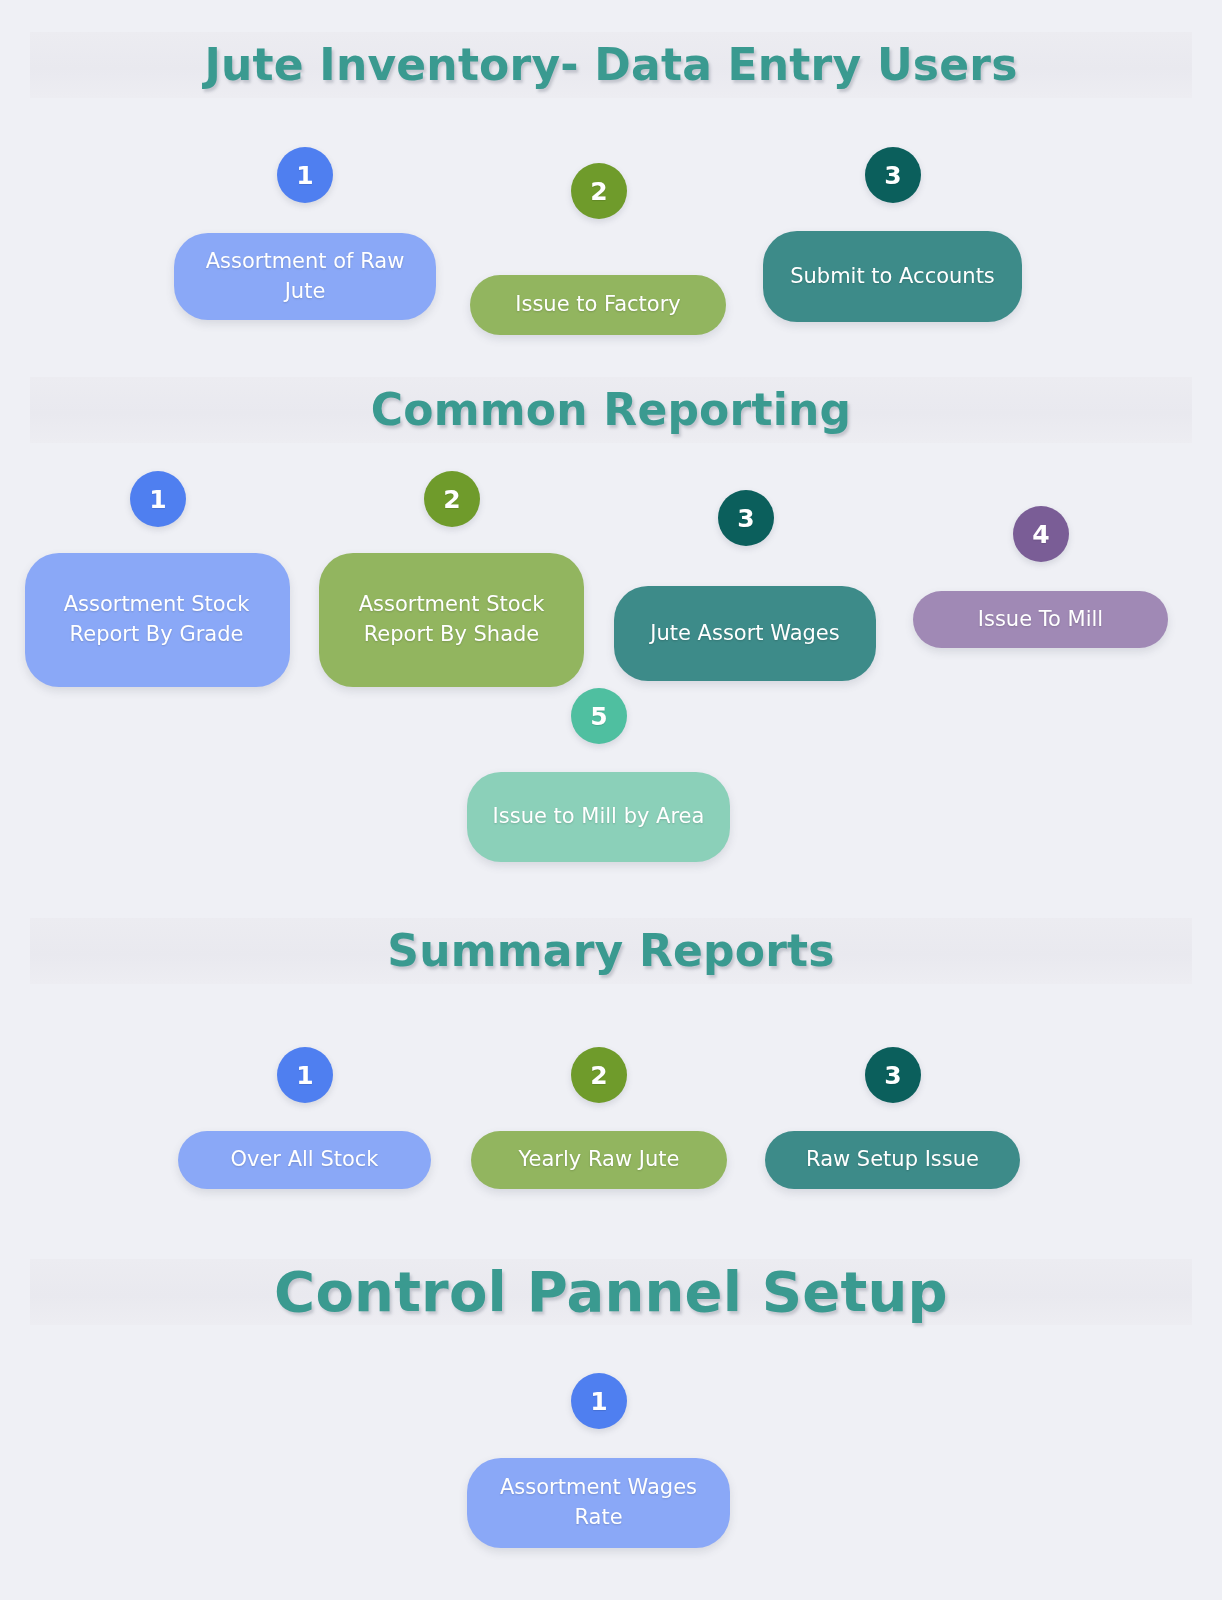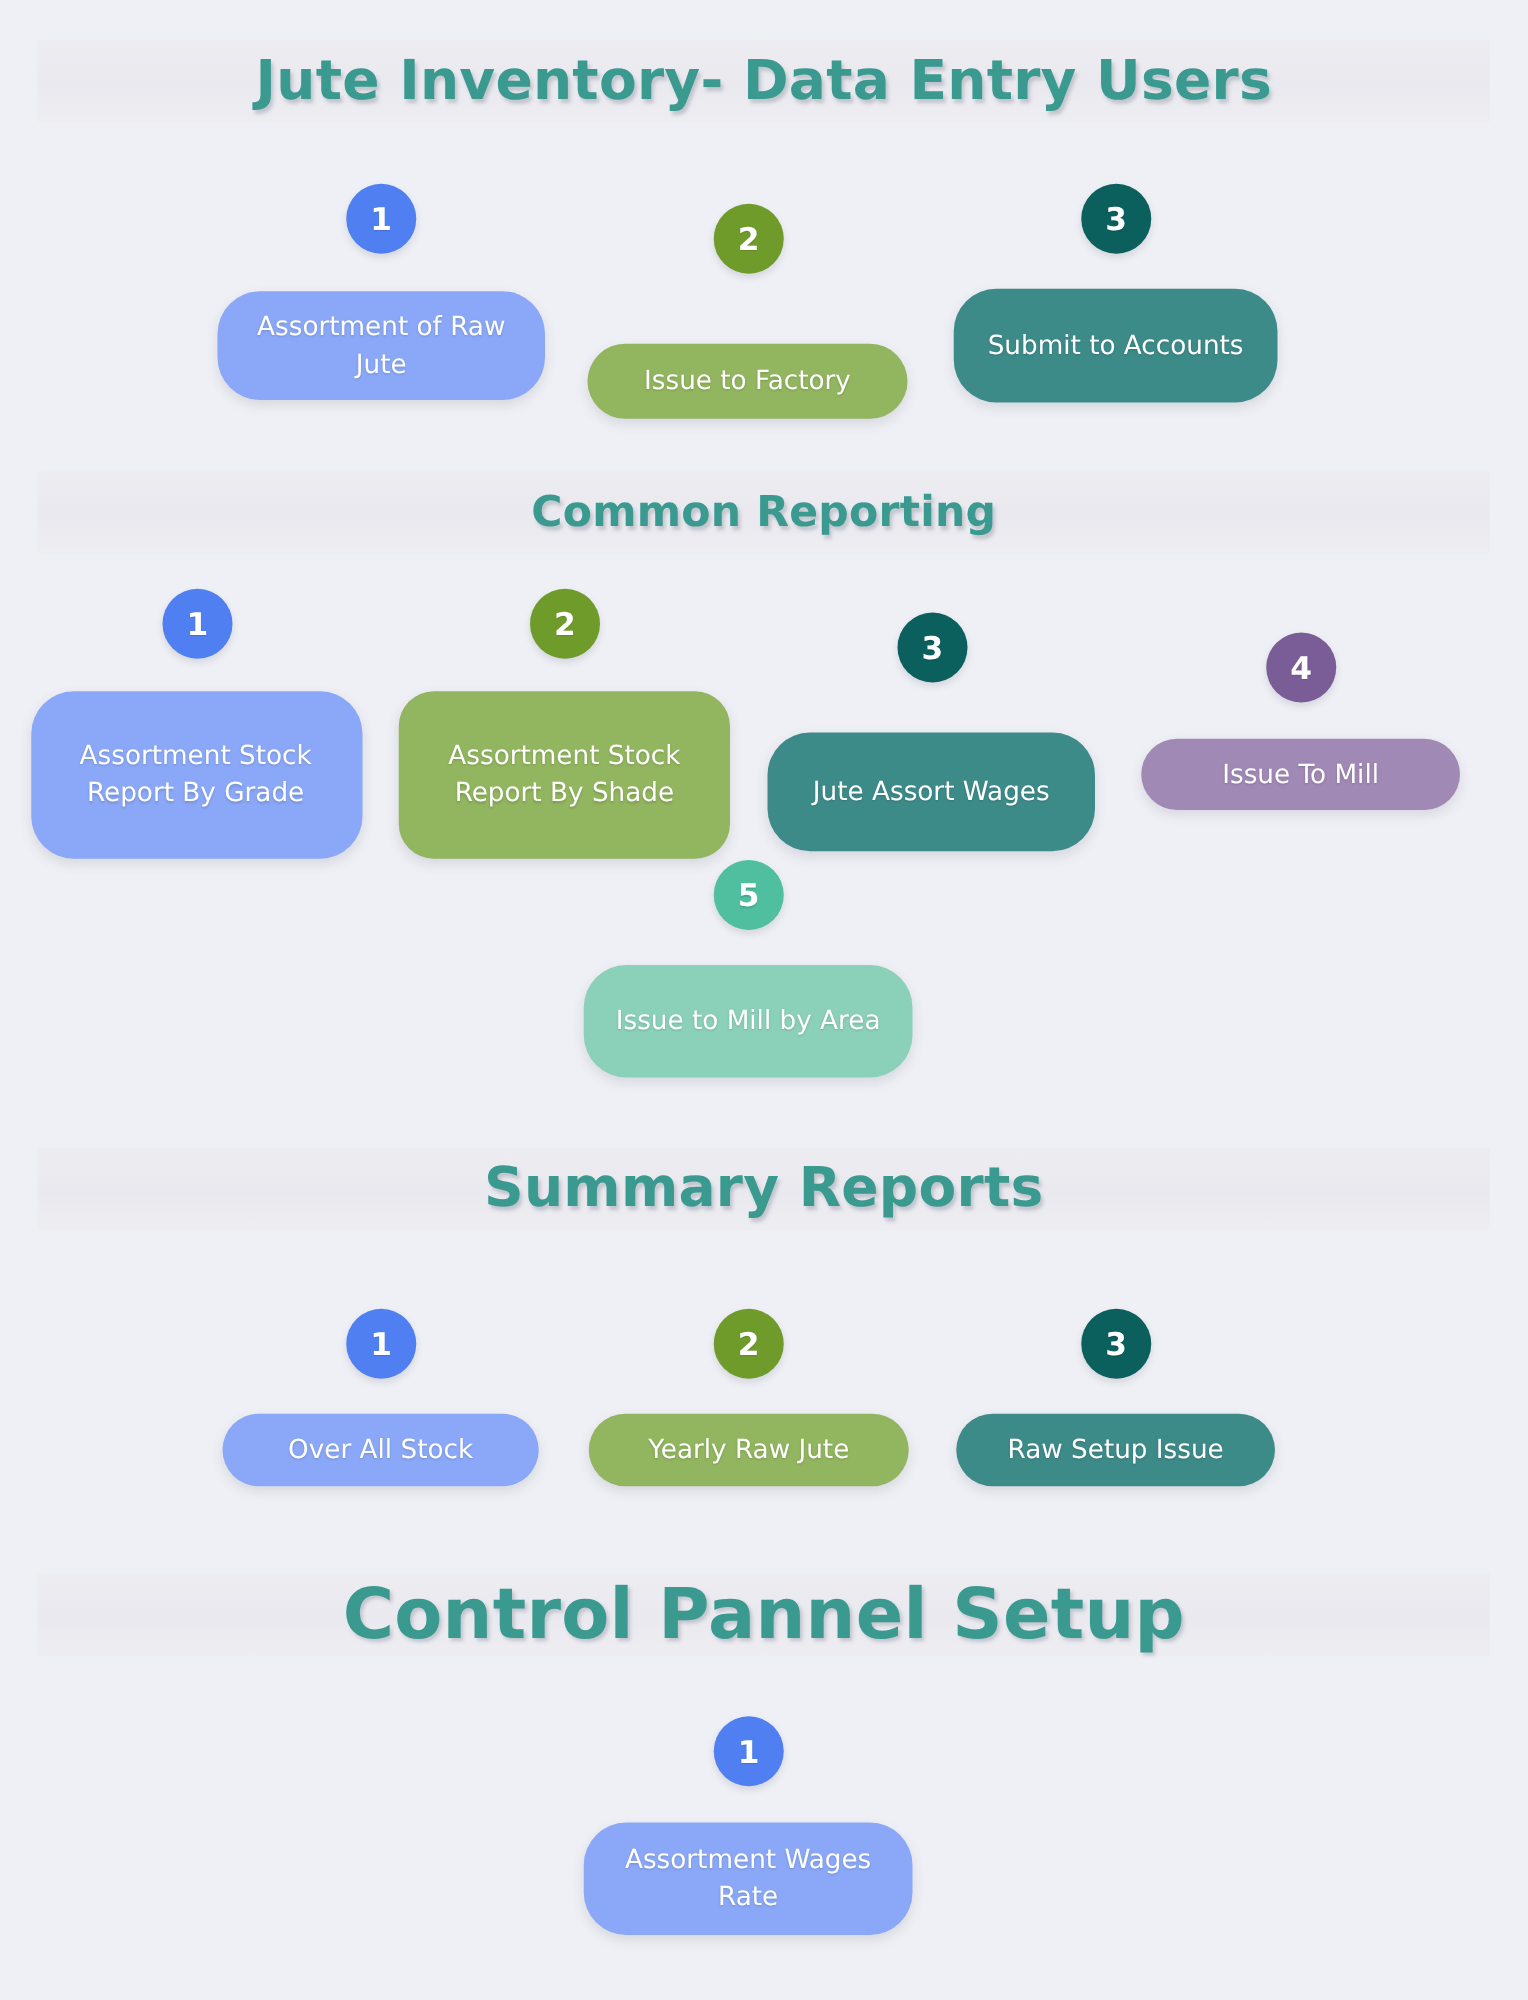--- a/index.html
+++ b/index.html
@@ -90,28 +90,28 @@
   <div class="badge" style="left:277px; top:147px; width:56px; height:56px; background:#4f7ff0;">1</div>
   <div class="pill tall" style="left:174px; top:233px; width:262px; height:87px; background:#8aa8f7;">Assortment of Raw Jute</div>
 
   <div class="badge" style="left:571px; top:163px; width:56px; height:56px; background:#6f9b2b;">2</div>
   <div class="pill short" style="left:470px; top:247px; width:256px; height:60px; background:#92b55f;margin-top:28px;">Issue to Factory</div>
 
   <div class="badge" style="left:865px; top:147px; width:56px; height:56px; background:#0b5f5c;">3</div>
   <div class="pill tall" style="left:763px; top:231px; width:259px; height:91px; background:#3d8b89;">Submit to Accounts</div>
 
   <div class="section-band" style="top:377px; height:66px;">
-    <div class="section-title" style="font-size:34px;">Common Reporting</div>
+    <div class="section-title" style="font-size:44px;">Common Reporting</div>
   </div>
 
   <div class="badge" style="left:130px; top:471px; width:56px; height:56px; background:#4f7ff0;">1</div>
   <div class="pill tall" style="left:25px; top:553px; width:265px; height:134px; background:#8aa8f7;padding-left:12px;">Assortment Stock Report By Grade</div>
 
   <div class="badge" style="left:424px; top:471px; width:56px; height:56px; background:#6f9b2b;">2</div>
-  <div class="pill tall" style="left:319px; top:553px; width:265px; height:134px; background:#92b55f;border-radius:28px;">Assortment Stock Report By Shade</div>
+  <div class="pill tall" style="left:319px; top:553px; width:265px; height:134px; background:#92b55f;">Assortment Stock Report By Shade</div>
 
   <div class="badge" style="left:718px; top:490px; width:56px; height:56px; background:#0b5f5c;">3</div>
   <div class="pill tall" style="left:614px; top:572px; width:262px; height:95px; background:#3d8b89;margin-top:14px;">Jute Assort Wages</div>
 
   <div class="badge" style="left:1013px; top:506px; width:56px; height:56px; background:#7a5d96;">4</div>
   <div class="pill short" style="left:913px; top:591px; width:255px; height:57px; background:#a089b5;">Issue To Mill</div>
 
   <div class="badge" style="left:571px; top:688px; width:56px; height:56px; background:#4fbfa0;">5</div>
   <div class="pill tall" style="left:467px; top:772px; width:263px; height:90px; background:#8bd0b9;">Issue to Mill by Area</div>
 

